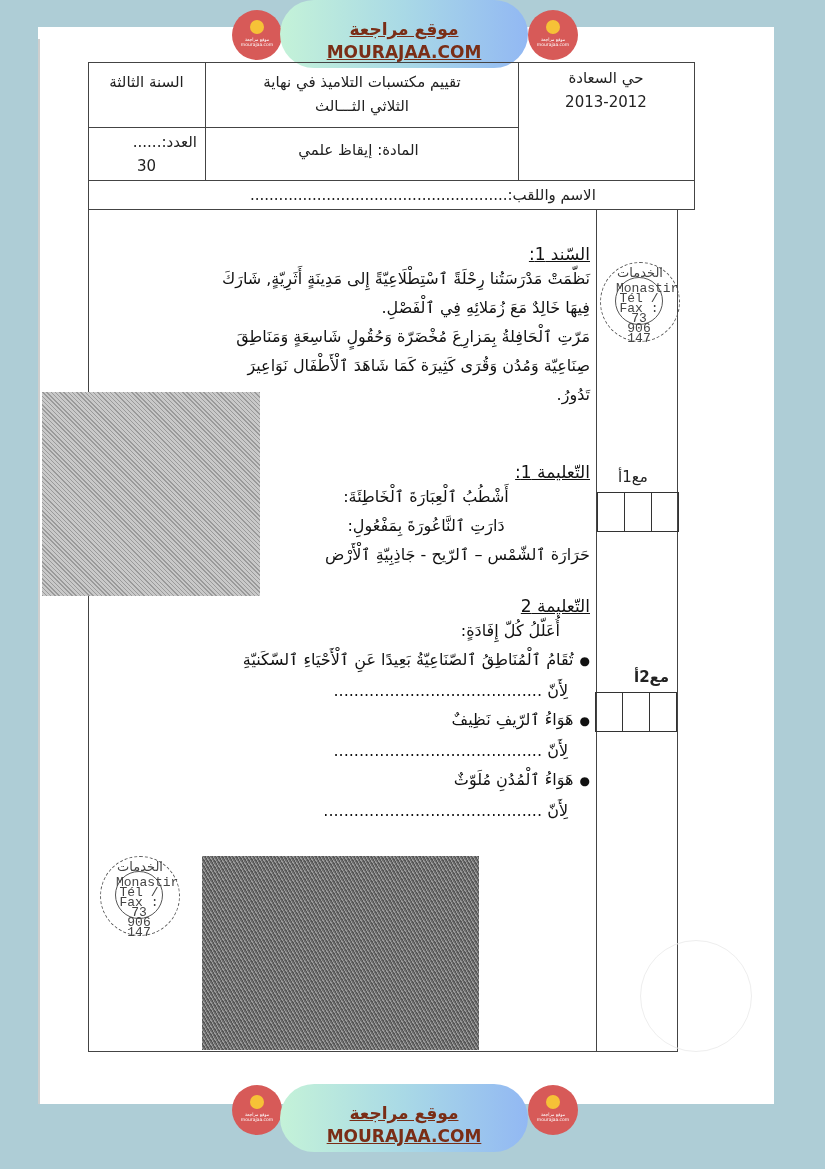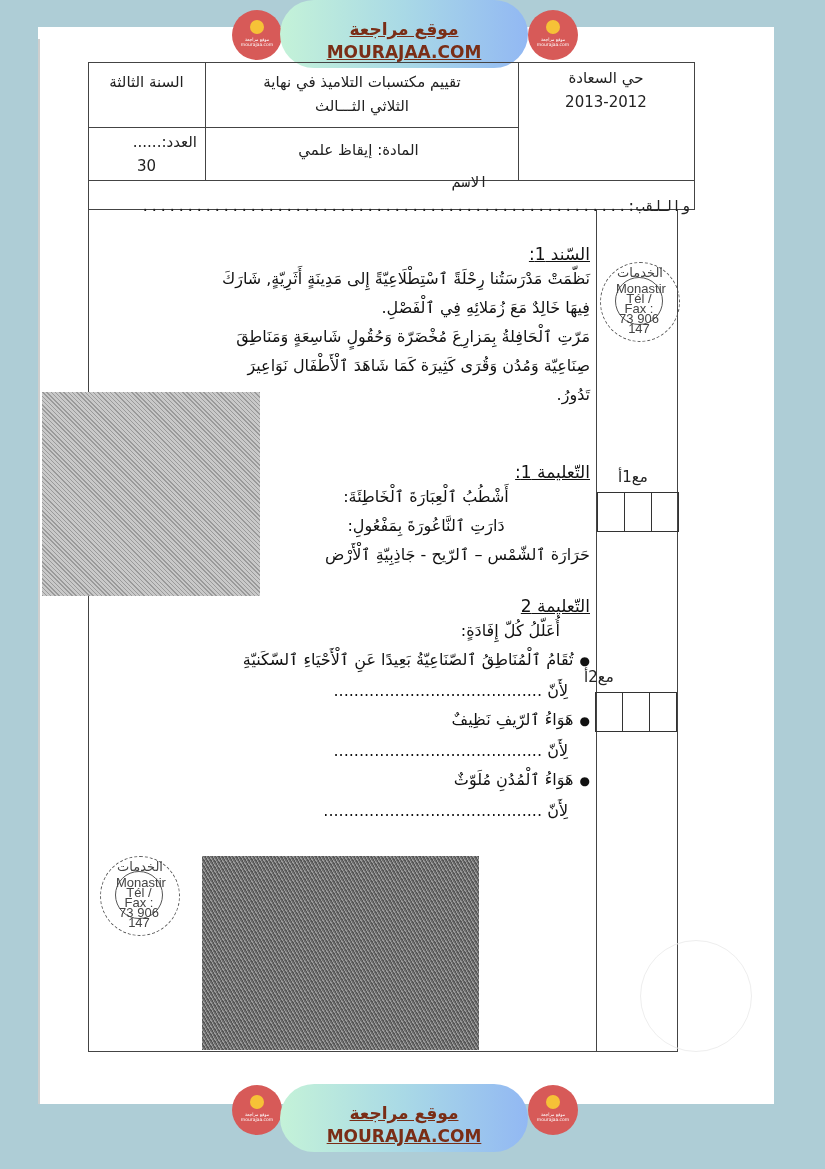--- a/index.html
+++ b/index.html
@@ -33,21 +33,21 @@
   .score-box { position:absolute; width:80px; height:38px; border:1px solid #333; display:flex; }
   .score-box span { flex:1; border-left:1px solid #333; }
   .score-box span:first-child { border-left:none; }
 
   .windmill { position:absolute; left:42px; top:392px; width:218px; height:204px;
     background:repeating-linear-gradient(45deg,#9a9a9a 0 1px,#c9c9c9 1px 3px),#bbb; overflow:hidden; }
   .noise { position:absolute; left:202px; top:856px; width:277px; height:194px;
     background:repeating-linear-gradient(60deg,#555 0 1px,#9a9a9a 1px 2px,#6e6e6e 2px 3px),#777; }
   .stamp { position:absolute; width:78px; height:78px; border-radius:50%; border:1.5px dashed #555;
     text-align:center; font-size:13px; color:#444; }
-  .stamp .inner { position:absolute; left:14px; top:14px; width:48px; height:48px; border-radius:50%; border:1px solid #555; font-family:Liberation Sans, sans-serif; line-height:10px; padding-top:6px; box-sizing:border-box; }
+  .stamp .inner { position:absolute; left:14px; top:14px; width:48px; height:48px; border-radius:50%; border:1px solid #555; font-family:Liberation Mono, monospace; line-height:10px; padding-top:6px; box-sizing:border-box; }
   .faded-stamp { position:absolute; left:640px; top:940px; width:110px; height:110px; border-radius:50%; border:1px solid #eee; }
   .bullet { font-size:12px; margin-left:6px; }
 </style>
 </head>
 <body>
 
 <div class="paper">
     <div class="lshadow"></div>
   </div>
 
@@ -83,21 +83,21 @@
 <div class="cell" style="left:207px;top:70px;width:310px;">
   <div>تقييم مكتسبات التلاميذ في نهاية</div>
   <div>الثلاثي الثـــالث</div>
 </div>
 <div class="cell" style="left:207px;top:138px;width:303px;">المادة: إيقاظ علمي</div>
 <div class="cell" style="left:90px;top:70px;width:113px;">السنة الثالثة</div>
 <div class="cell" style="left:90px;top:130px;width:113px;text-align:right;">
   <div style="padding-right:6px;">العدد:......</div>
   <div style="text-align:center;">30</div>
 </div>
-<div class="cell" style="left:250px;top:172px;width:440px;text-align:center;font-family:Liberation Mono, monospace;">الاسم واللقب:......................................................</div>
+<div class="cell" style="left:250px;top:183px;width:440px;text-align:left;">الاسم واللقب:......................................................</div>
 
 <div class="stamp" style="left:600px;top:262px;">
   <div style="margin-top:2px;">الخدمات</div>
   <div class="inner">
     <div>Monastir</div>
     <div>Tél / Fax :</div>
     <div>73 906 147</div>
   </div>
 </div>
 
@@ -128,21 +128,21 @@
 <div class="body-text" style="left:220px;top:596px;width:370px;">
   <div class="title-u">التّعليمة 2</div>
   <div class="para" style="padding-right:30px;">أُعَلّلُ كُلّ إِفَادَةٍ:</div>
   <div class="para"><span class="bullet">●</span><span>تُقَامُ ٱلْمُنَاطِقُ ٱلصّنَاعِيّةُ بَعِيدًا عَنِ ٱلْأَحْيَاءِ ٱلسّكَنيّةِ</span></div>
   <div class="para" style="padding-right:22px;">لِأَنّ .........................................</div>
   <div class="para"><span class="bullet">●</span><span>هَوَاءُ ٱلرّيفِ نَظِيفٌ</span></div>
   <div class="para" style="padding-right:22px;">لِأَنّ .........................................</div>
   <div class="para"><span class="bullet">●</span><span>هَوَاءُ ٱلْمُدُنِ مُلَوّثٌ</span></div>
   <div class="para" style="padding-right:22px;">لِأَنّ ...........................................</div>
 </div>
-<div class="score-label" style="left:584px;top:668px;">مع2أ</div>
+<div class="score-label" style="left:634px;top:668px;font-weight:bold;">مع2أ</div>
 <div class="score-box" style="left:595px;top:692px;">
     <span></span>
     <span></span>
     <span></span>
   </div>
 
 <div class="stamp" style="left:100px;top:856px;">
   <div style="margin-top:2px;">الخدمات</div>
   <div class="inner">
     <div>Monastir</div>

